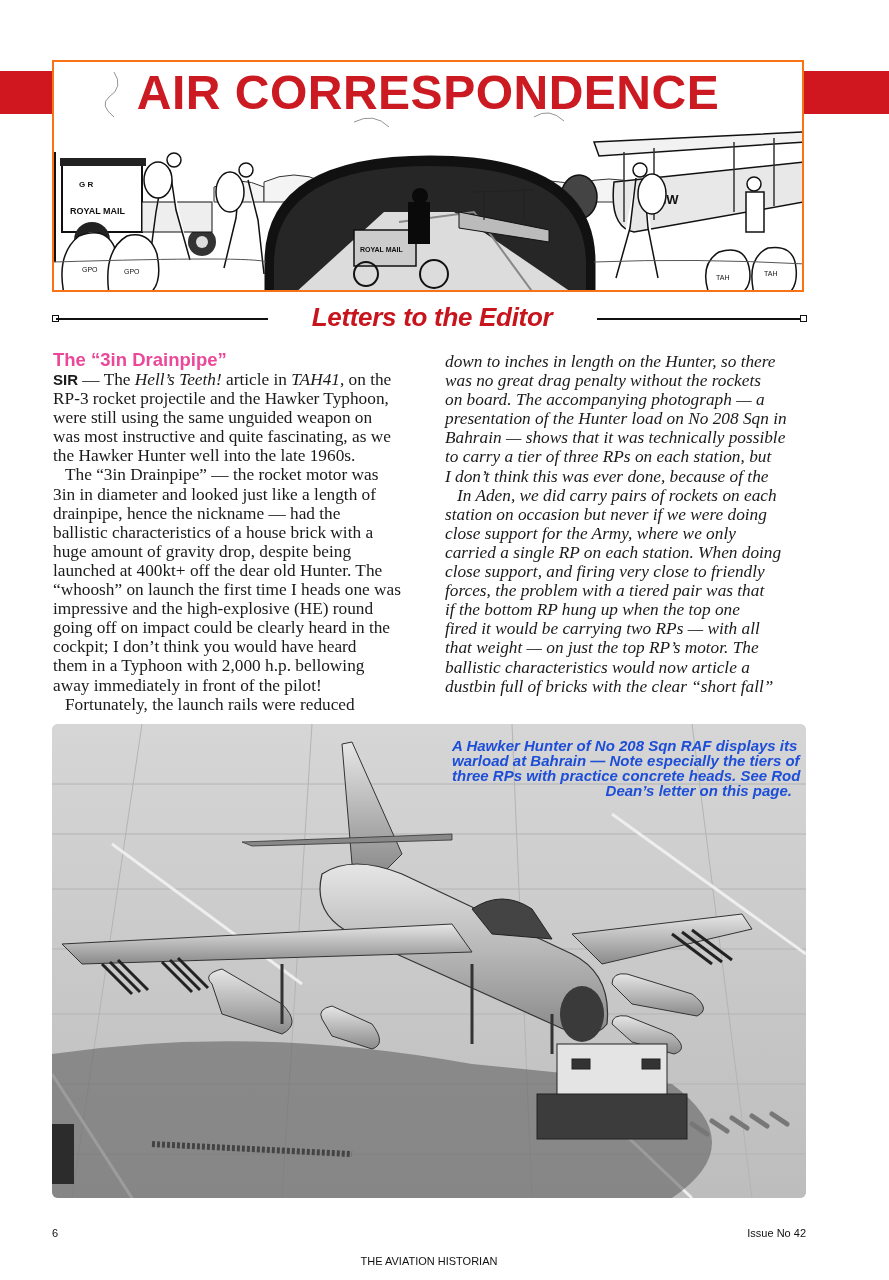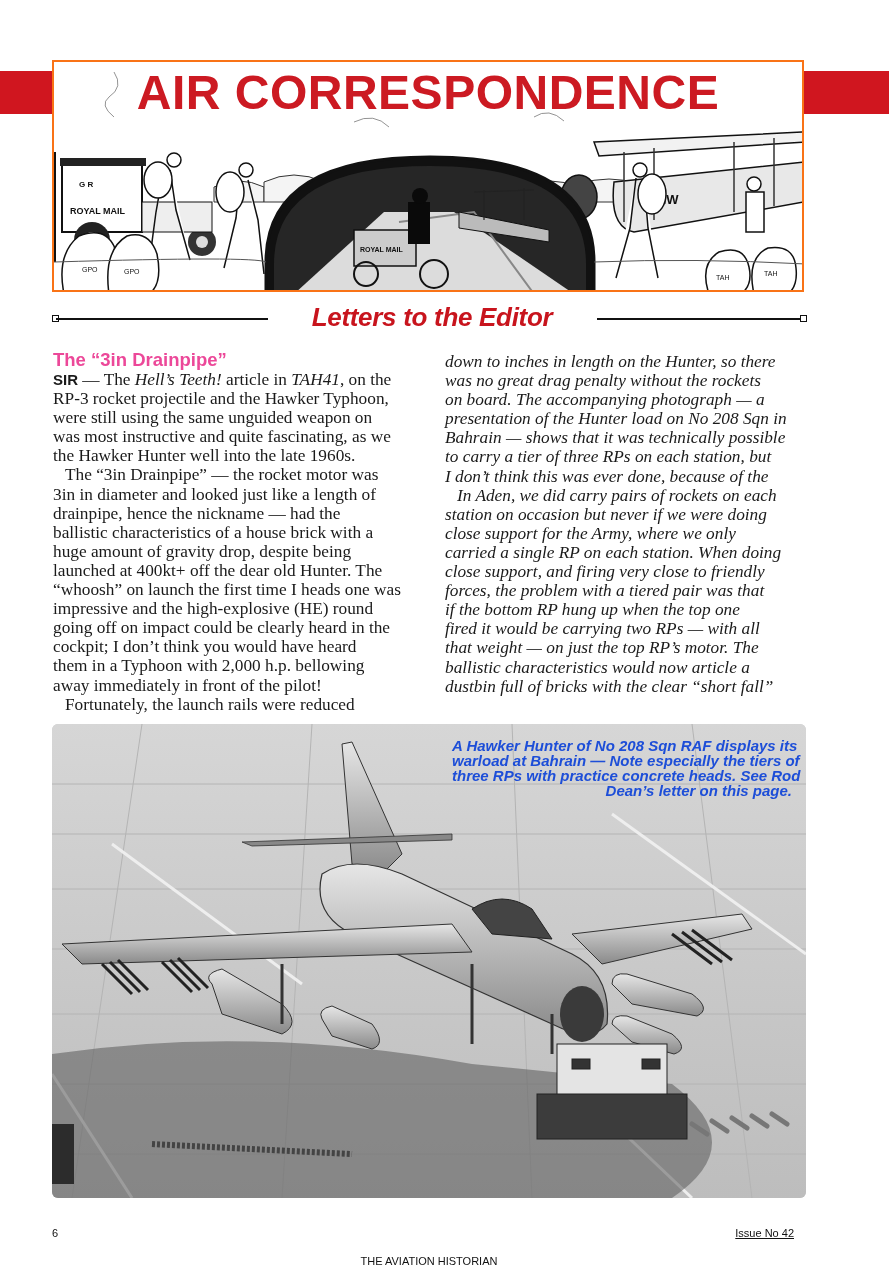--- a/index.html
+++ b/index.html
@@ -34,21 +34,21 @@
 
   
   .photo { position: absolute; left: 52px; top: 724px; width: 754px; height: 474px; border-radius: 6px; overflow: hidden; background: #cfcfcf; }
   .photo svg { position: absolute; left: 0; top: 0; }
   .caption { position: absolute; right: 14px; top: 14px; width: 340px; text-align: right; font-family: "Liberation Sans", sans-serif; font-style: italic; font-weight: bold; font-size: 15px; line-height: 15px; color: #1d4ed8; z-index: 3; }
 
   
   .footer { position: absolute; top: 1227px; left: 52px; width: 754px; height: 16px; font-family: "Liberation Sans", sans-serif; font-size: 11px; color: #111; }
   .footer .pg { position: absolute; left: 0; }
   .footer .mag { position: absolute; left: 0; right: 0; text-align: center; margin-top: 28px; }
-  .footer .issue { position: absolute; right: 12px; text-decoration: underline; }
+  .footer .issue { position: absolute; right: 0; }
 </style>
 </head>
 <body>
 
 <div class="red-band left"></div>
 <div class="red-band right"></div>
 
 <div class="masthead">
   <div class="masthead-title">AIR CORRESPONDENCE</div>
   <svg width="752" height="232" viewBox="0 0 752 232">

